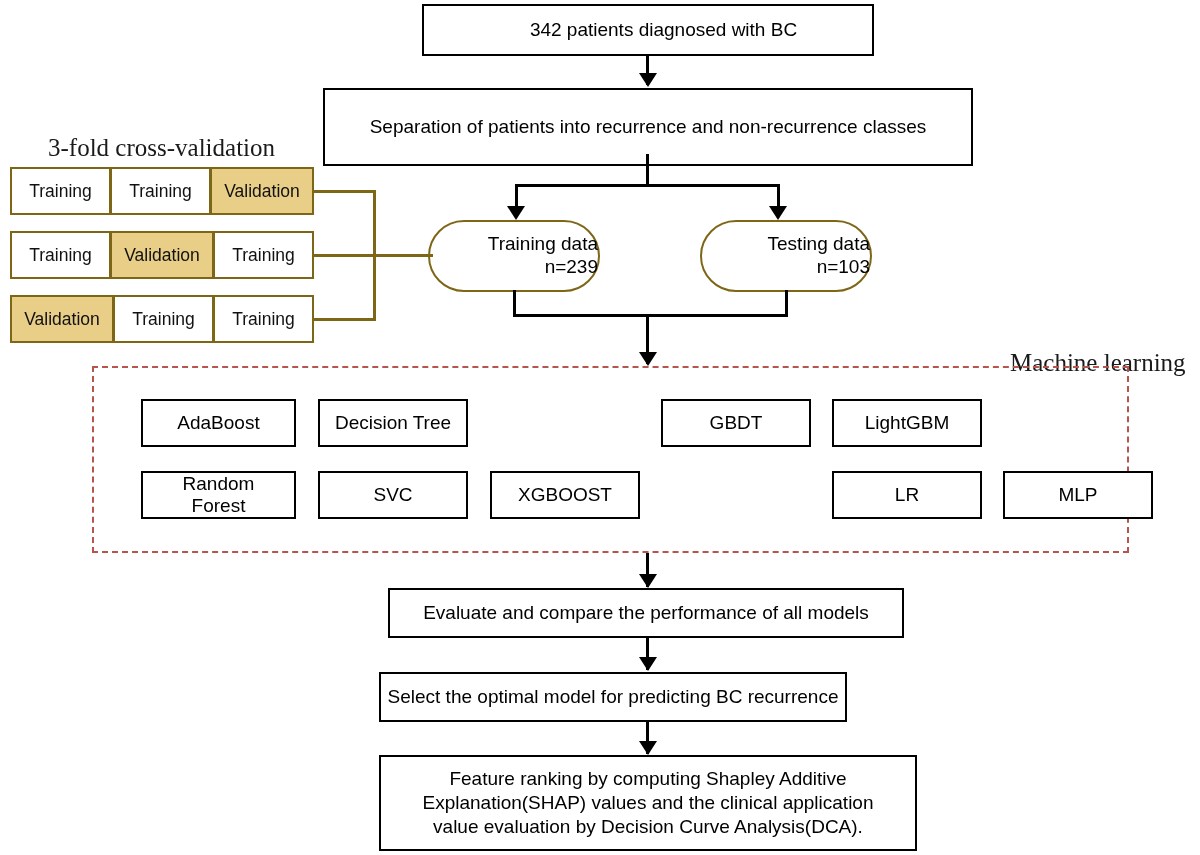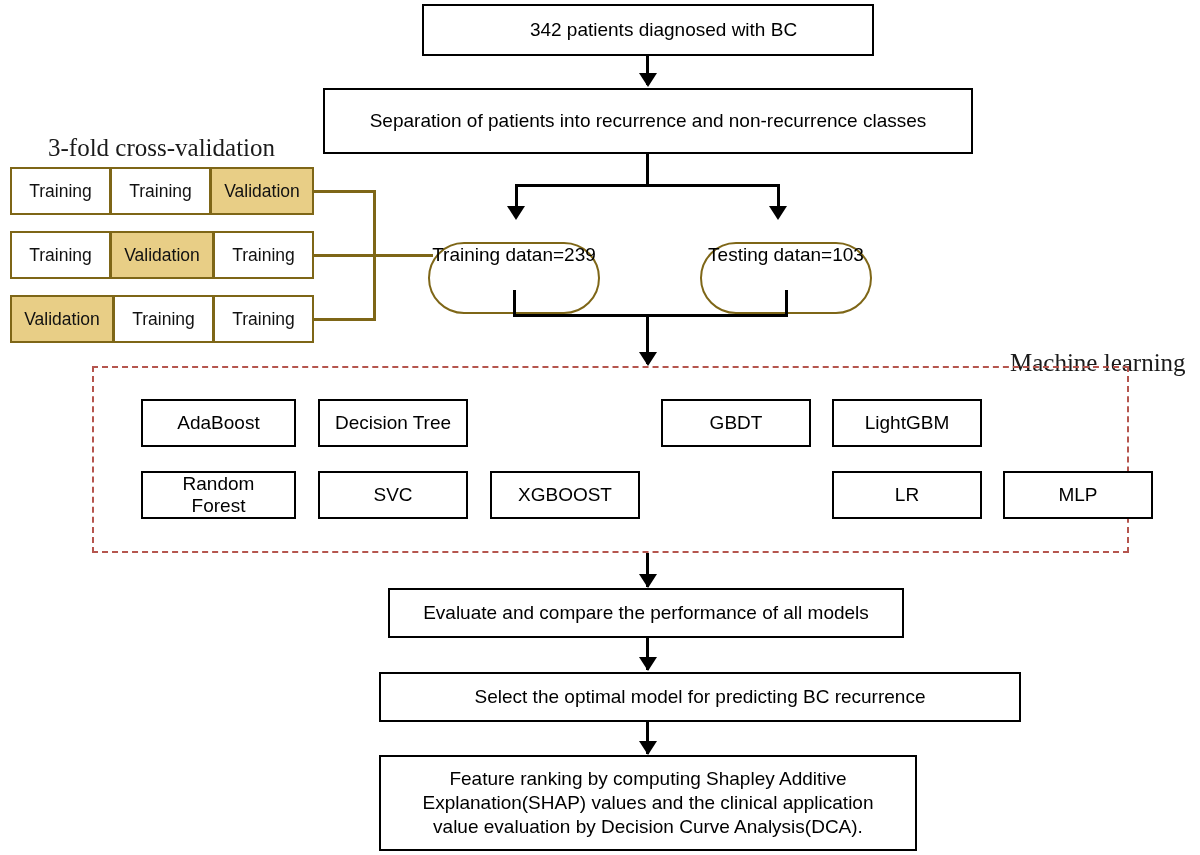--- a/index.html
+++ b/index.html
@@ -51,29 +51,28 @@
     white-space: pre-line;
   }
 
   .oval {
     position: absolute;
     box-sizing: border-box;
     border: 2.5px solid #7E6617;
     background: #ffffff;
     border-radius: 999px;
     display: flex;
-    flex-direction: row;
-    align-items: flex-start;
+    flex-direction: column;
+    align-items: flex-end;
     justify-content: center;
     text-align: center;
     font-family: "Liberation Sans", sans-serif;
     font-size: 19px;
     line-height: 1.2;
     color: #000;
-    margin-top: 22px;
   }
 
   
   .cv-title {
     position: absolute;
     font-family: "Liberation Serif", serif;
     font-size: 25px;
     color: #1a1a1a;
     white-space: nowrap;
   }
@@ -127,21 +126,21 @@
 
 <div id="canvas">
 
   <div class="proc-box" style="left:422px; top:4px; width:452px; height:52px;padding-left:31px;">
     <span>342 patients diagnosed with BC</span>
   </div>
 
   <div class="ln-v" style="left:646px; top:56px; width:3px; height:29px;"></div>
   <div class="arrow-down" style="left:639px; top:73px;"></div>
 
-  <div class="proc-box" style="left:323px; top:88px; width:650px; height:66px;justify-content:center;">
+  <div class="proc-box" style="left:323px; top:88px; width:650px; height:78px;justify-content:center;">
     <span>Separation of patients into recurrence and non-recurrence classes</span>
   </div>
 
   <div class="ln-v" style="left:646px; top:154px; height:32px;"></div>
   <div class="ln-h" style="left:515px; top:184px; width:265px;"></div>
   <div class="ln-v" style="left:515px; top:184px; height:30px;"></div>
   <div class="ln-v" style="left:777px; top:184px; height:30px;"></div>
   <div class="arrow-down" style="left:507px; top:206px;"></div>
   <div class="arrow-down" style="left:769px; top:206px;"></div>
 
@@ -200,21 +199,21 @@
   <div class="ln-v" style="left:646px; top:553px; height:34px;"></div>
   <div class="arrow-down" style="left:639px; top:574px;"></div>
 
   <div class="proc-box" style="left:388px; top:588px; width:516px; height:50px;">
     <span>Evaluate and compare the performance of all models</span>
   </div>
 
   <div class="ln-v" style="left:646px; top:638px; height:32px;"></div>
   <div class="arrow-down" style="left:639px; top:657px;"></div>
 
-  <div class="proc-box" style="left:379px; top:672px; width:642px; height:50px;">
+  <div class="proc-box" style="left:379px; top:672px; width:468px; height:50px;">
     <span>Select the optimal model for predicting BC recurrence</span>
   </div>
 
   <div class="ln-v" style="left:646px; top:722px; height:32px;"></div>
   <div class="arrow-down" style="left:639px; top:741px;"></div>
 
   <div class="proc-box" style="left:379px; top:755px; width:538px; height:96px; white-space:pre-line;">
     <span style="white-space:pre-line;">Feature ranking by computing Shapley Additive
 Explanation(SHAP) values and the clinical application
 value evaluation by Decision Curve Analysis(DCA).</span>

